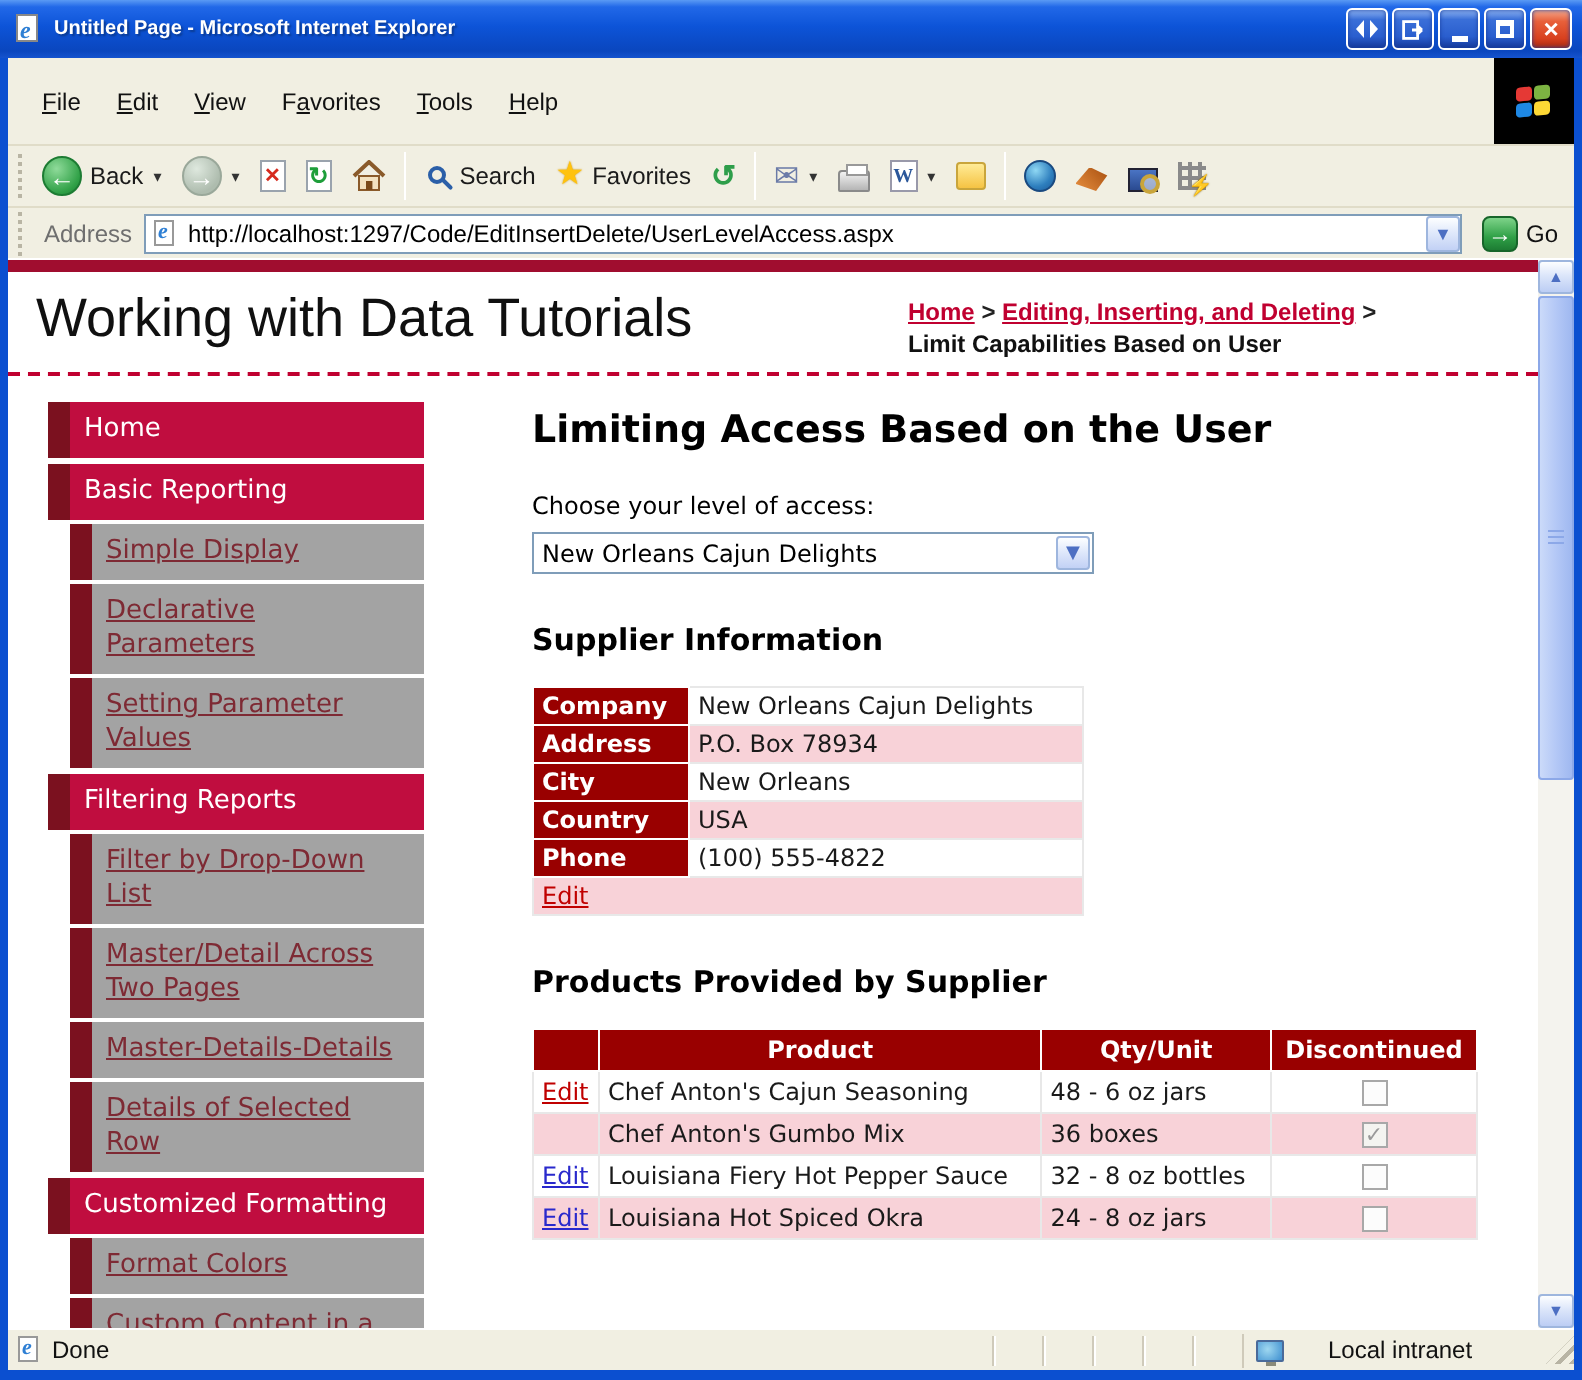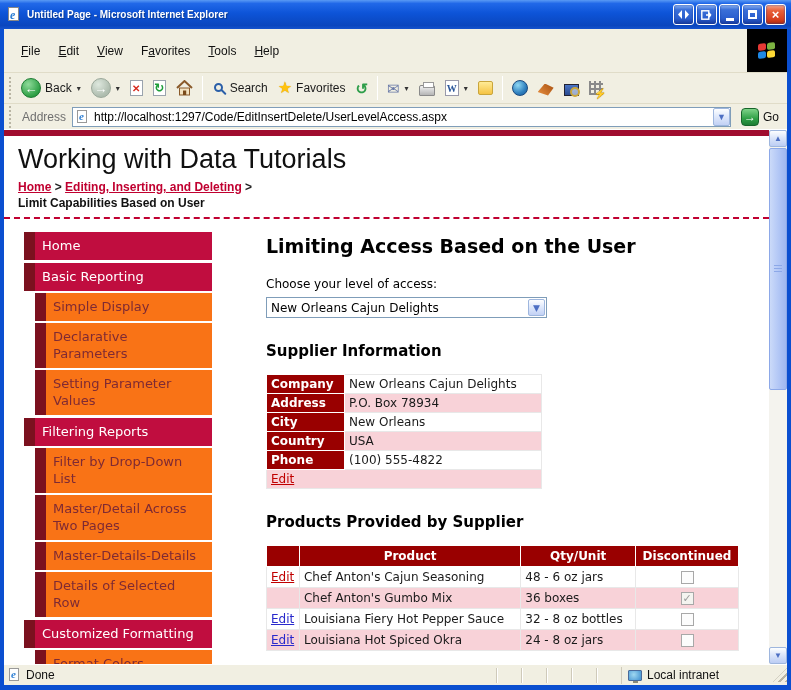--- a/index.html
+++ b/index.html
@@ -93,38 +93,38 @@
   .go-ic { width:18px; height:18px; border-radius:4px; background:linear-gradient(180deg,#7ED389,#2FA046 60%,#1D7C33);
            border:1px solid #17652A; color:#fff; font-weight:bold; display:flex; align-items:center; justify-content:center; font-size:12px; }
 
   
   .pagearea { flex:1; min-height:0; margin:0 4px; display:flex; background:#fff; }
   .content { flex:1; min-width:0; overflow:hidden; display:flex; flex-direction:column;
              font-family:"DejaVu Sans", sans-serif; }
   .red-top { height:6px; background:#A00D2F; flex:0 0 auto; }
 
   .site-header { display:flex; align-items:flex-start; padding:8px 10px 6px 14px;
-                 border-bottom:2px dashed #C00030;flex-direction:column; }
+                 border-bottom:2px dashed #C00030; }
   .site-title { font-family:"Liberation Sans", sans-serif; font-size:27px; color:#101010; letter-spacing:0; flex:1; }
   .breadcrumb { width:305px; flex:0 0 auto; font-family:"Liberation Sans", sans-serif; font-size:12px; font-weight:bold;
                 color:#111; line-height:16px; padding-top:4px; }
   .breadcrumb a { color:#C00030; text-decoration:underline; }
   .bc-sep { color:#222; font-weight:bold; }
 
   .body-row { flex:1; min-height:0; display:flex; padding:10px 0 0 8px; overflow:hidden; }
 
   
   .sidebar { width:200px; flex:0 0 auto; overflow:hidden; }
   .nav-item { display:flex; font-size:13px; line-height:17px; }
   .nav-item.lvl1 { margin:3px 0 1px 12px; }
   .nav-item.lvl2 { margin:2px 0 0 23px; }
   .nav-sq { width:11px; flex:0 0 auto; background:#7B111F; }
   .nav-bar { flex:1; padding:5px 7px 6px 7px; }
   .lvl1 .nav-bar { background:#C00D3F; color:#fff; }
-  .lvl2 .nav-bar { background:#f97316; color:#7E2A34; }
+  .lvl2 .nav-bar { background:#a3a3a3; color:#7E2A34;text-decoration:underline; }
 
   
   .main { flex:1; min-width:0; padding:2px 8px 0 54px; overflow:hidden; }
   .main h1 { font-size:19px; font-weight:bold; color:#000; margin:4px 0 20px 0; }
   .main h2 { font-size:15px; font-weight:bold; color:#000; margin:24px 0 14px 0; }
   .access-label { font-size:12px; color:#000; margin-bottom:6px; }
   .xp-select { width:281px; height:21px; border:1px solid #7F9DB9; background:#fff; display:flex; align-items:center; }
   .xp-select .val { flex:1; font-size:12px; padding-left:4px; white-space:nowrap; overflow:hidden; }
   .xp-select .arrow { width:17px; height:17px; margin:1px; background:linear-gradient(180deg,#FDFEFF,#E0E9FB 45%,#C2D1F5);
         border:1px solid #9EB6DE; border-radius:2px; display:flex; align-items:center; justify-content:center;
@@ -163,21 +163,21 @@
               background:repeating-linear-gradient(0deg,#8CA8E8 0 1px,transparent 1px 3px); }
 
   
   .statusbar { height:21px; margin:0 4px; background:#F1EFE2; border-top:1px solid #fff;
                display:flex; align-items:center; font-size:12px; color:#111; }
   .sb-left { flex:1; display:flex; align-items:center; gap:5px; padding-left:4px; }
   .sb-ie { width:13px; height:15px; position:relative; }
   .sb-ie .pg { position:absolute; left:1px; top:0; width:10px; height:13px; background:#fff; border:1px solid #999; }
   .sb-ie .e { position:absolute; left:3px; top:0; color:#2E7FD4; font-weight:bold; font-size:11px; font-family:"Liberation Serif",serif; }
   .sb-pane { width:25px; height:15px; border-left:1px solid #cfcaba; box-shadow:1px 0 0 #fff inset; }
-  .sb-zone { width:150px; height:17px; border-left:1px solid #cfcaba; display:flex; align-items:center; gap:5px; padding-left:6px; }
+  .sb-zone { width:150px; height:17px; border-left:1px solid #cfcaba; display:flex; align-items:center; gap:22px; padding-left:6px; }
   .sb-mon { width:14px; height:11px; border:1px solid #4a6a9a; border-radius:1px;
             background:radial-gradient(circle at 40% 40%,#9FD8F0,#3E8FD0); position:relative; }
   .sb-mon::after { content:''; position:absolute; left:4px; bottom:-3px; width:5px; height:2px; background:#8a8a7a; }
   .sb-grip { width:14px; height:14px; margin-left:2px;
       background:radial-gradient(circle,#aaa 1px,transparent 1.4px) 2px 2px/5px 5px no-repeat padding-box;
       background:repeating-linear-gradient(135deg,transparent 0 3px,#b8b4a4 3px 5px); clip-path:polygon(100% 0,100% 100%,0 100%); }
   .win-bottom { height:5px; background:#0B4FD0; }
 </style>
 </head>
 <body>

